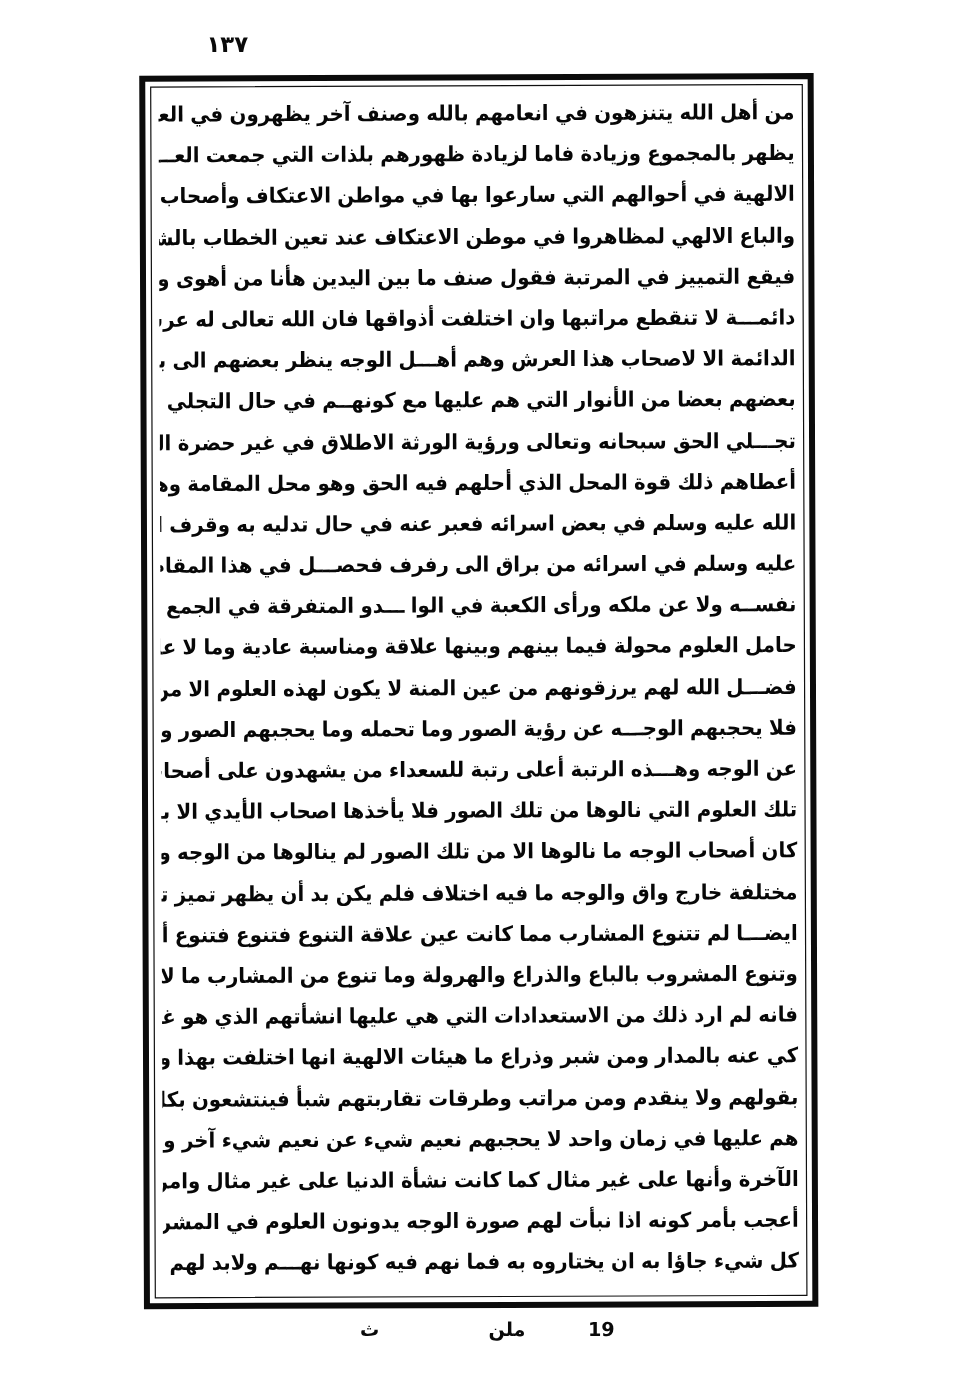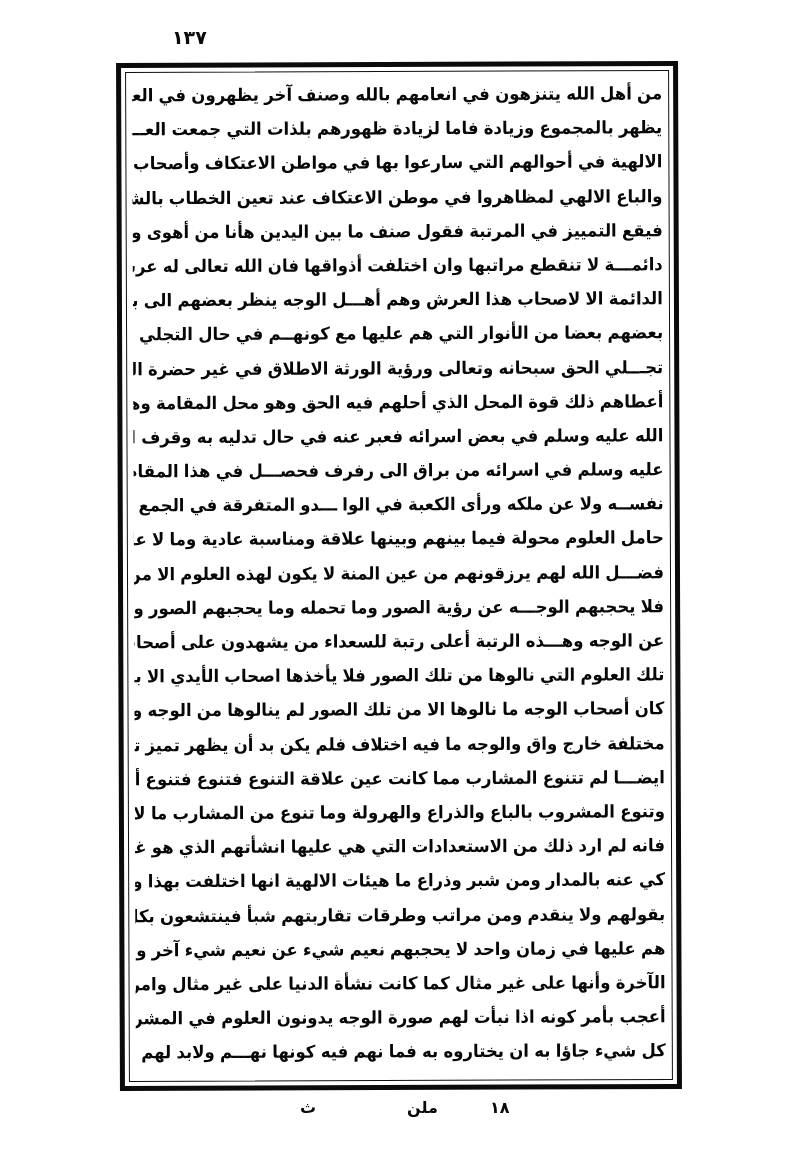--- a/index.html
+++ b/index.html
@@ -165,16 +165,16 @@
       <div class="line"><span class="ln">هم عليها في زمان واحد لا يحجبهم نعيم شيء عن نعيم شيء آخر ومن علم هذا علم صور النشأة</span></div>
       <div class="line"><span class="ln">الآخرة وأنها على غير مثال كما كانت نشأة الدنيا على غير مثال وامر في هذا المقام أهذا الصنف</span></div>
       <div class="line"><span class="ln">أعجب بأمر كونه اذا نبأت لهم صورة الوجه يدونون العلوم في المشروبات وهم على حقائق بطلب</span></div>
       <div class="line"><span class="ln">كل شيء جاؤا به ان يختاروه به فما نهم فيه كونها نهـــم ولابد لهم من رؤياها واعترفت بسبب ذلك انهم</span></div>
       <div class="line"><span class="ln">لا يتبعاهم الاختيار الا في المعـــلوم التي بينهم وبين علاقة من تلك المشارب لا في علوم الوهب</span></div>
     </div>
 
   <div class="footer">
     <span class="foot-mark foot-signature">ث</span>
     <span class="foot-mark foot-catchword">ملن</span>
-    <span class="foot-mark foot-quire">١٨</span>
+    <span class="foot-mark foot-quire">19</span>
   </div>
 
 </div>
 
 </body></html>

